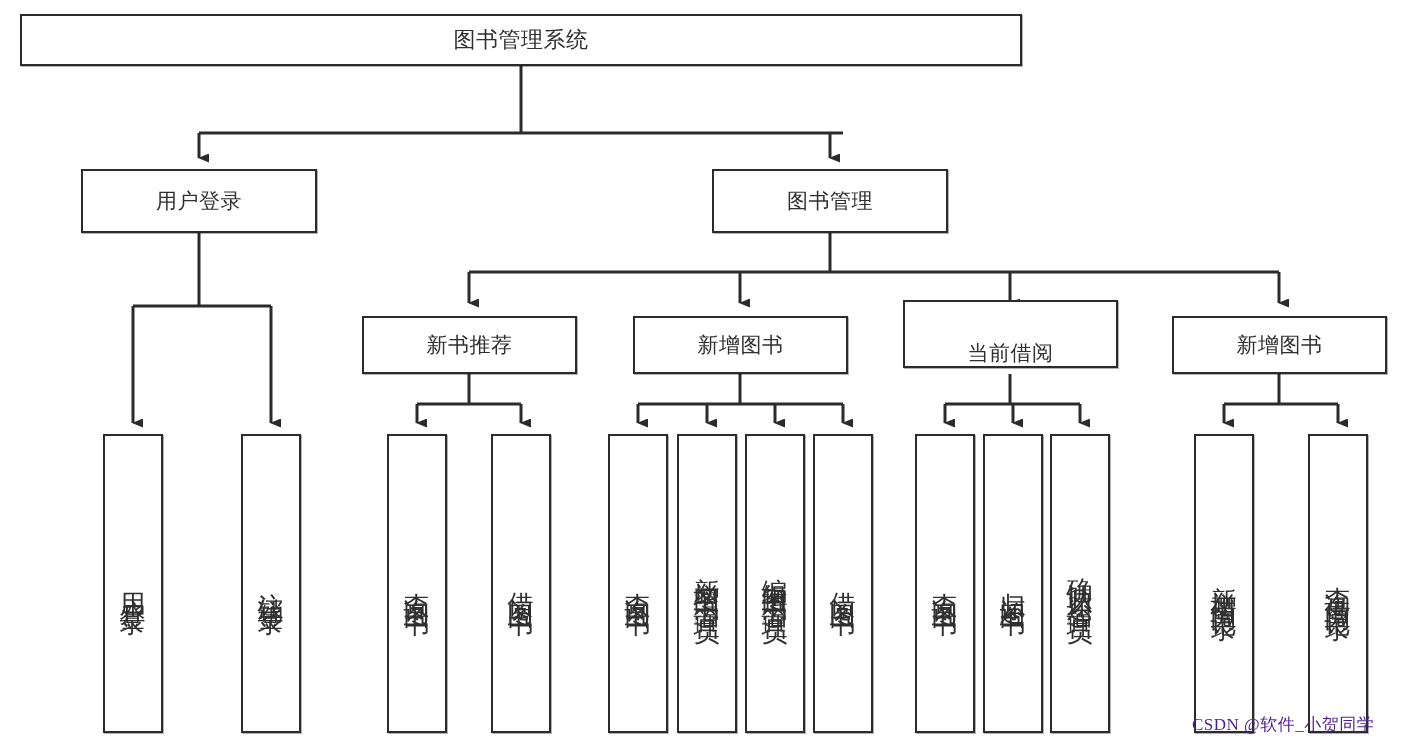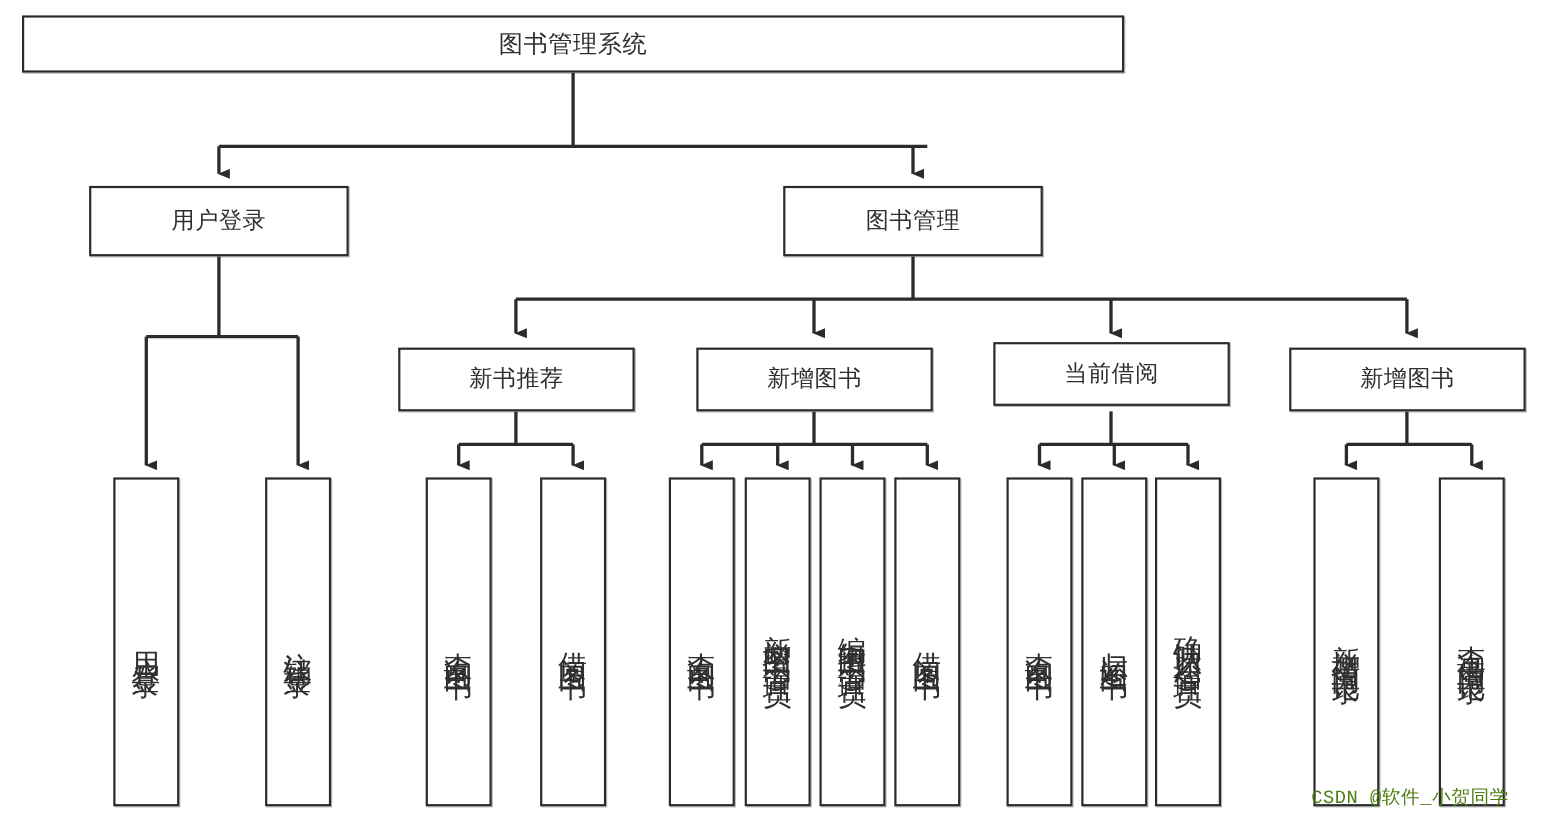--- a/index.html
+++ b/index.html
@@ -53,25 +53,25 @@
   }
   .node.vert .label {
     writing-mode: vertical-rl;
     text-orientation: upright;
     font-size: 26px;
     letter-spacing: 6px;
     line-height: 1;
   }
   .watermark {
     position: absolute;
-    color: #4d7c0f;
+    color: #4c1d95;
     font-size: 17px;
     letter-spacing: 0.5px;
     white-space: nowrap;
-    font-family: Liberation Mono, monospace;
+    font-family: Liberation Serif, serif;
   }
 </style>
 </head>
 <body>
 
 <div id="canvas">
 
   <svg class="connectors" viewBox="0 0 1405 747" xmlns="http://www.w3.org/2000/svg">
     <defs>
       <marker id="arrow" markerWidth="9" markerHeight="11" refX="4.5" refY="10" orient="auto" markerUnits="userSpaceOnUse">
@@ -132,21 +132,21 @@
   <div class="node horiz" style="left:712px; top:169px; width:236px; height:64px;">
     <span class="label">图书管理</span>
   </div>
 
   <div class="node horiz" style="left:362px; top:316px; width:215px; height:58px;">
     <span class="label">新书推荐</span>
   </div>
   <div class="node horiz" style="left:633px; top:316px; width:215px; height:58px;">
     <span class="label">新增图书</span>
   </div>
-  <div class="node horiz" style="left:903px; top:311px; width:215px; height:58px;">
+  <div class="node horiz" style="left:903px; top:300px; width:215px; height:68px;align-items:flex-end;">
     <span class="label">当前借阅</span>
   </div>
   <div class="node horiz" style="left:1172px; top:316px; width:215px; height:58px;">
     <span class="label">新增图书</span>
   </div>
 
   <div class="node vert" style="left:103px; top:434px; width:60px; height:299px;">
     <span class="label">用户登录</span>
   </div>
   <div class="node vert" style="left:241px; top:434px; width:60px; height:299px;">

